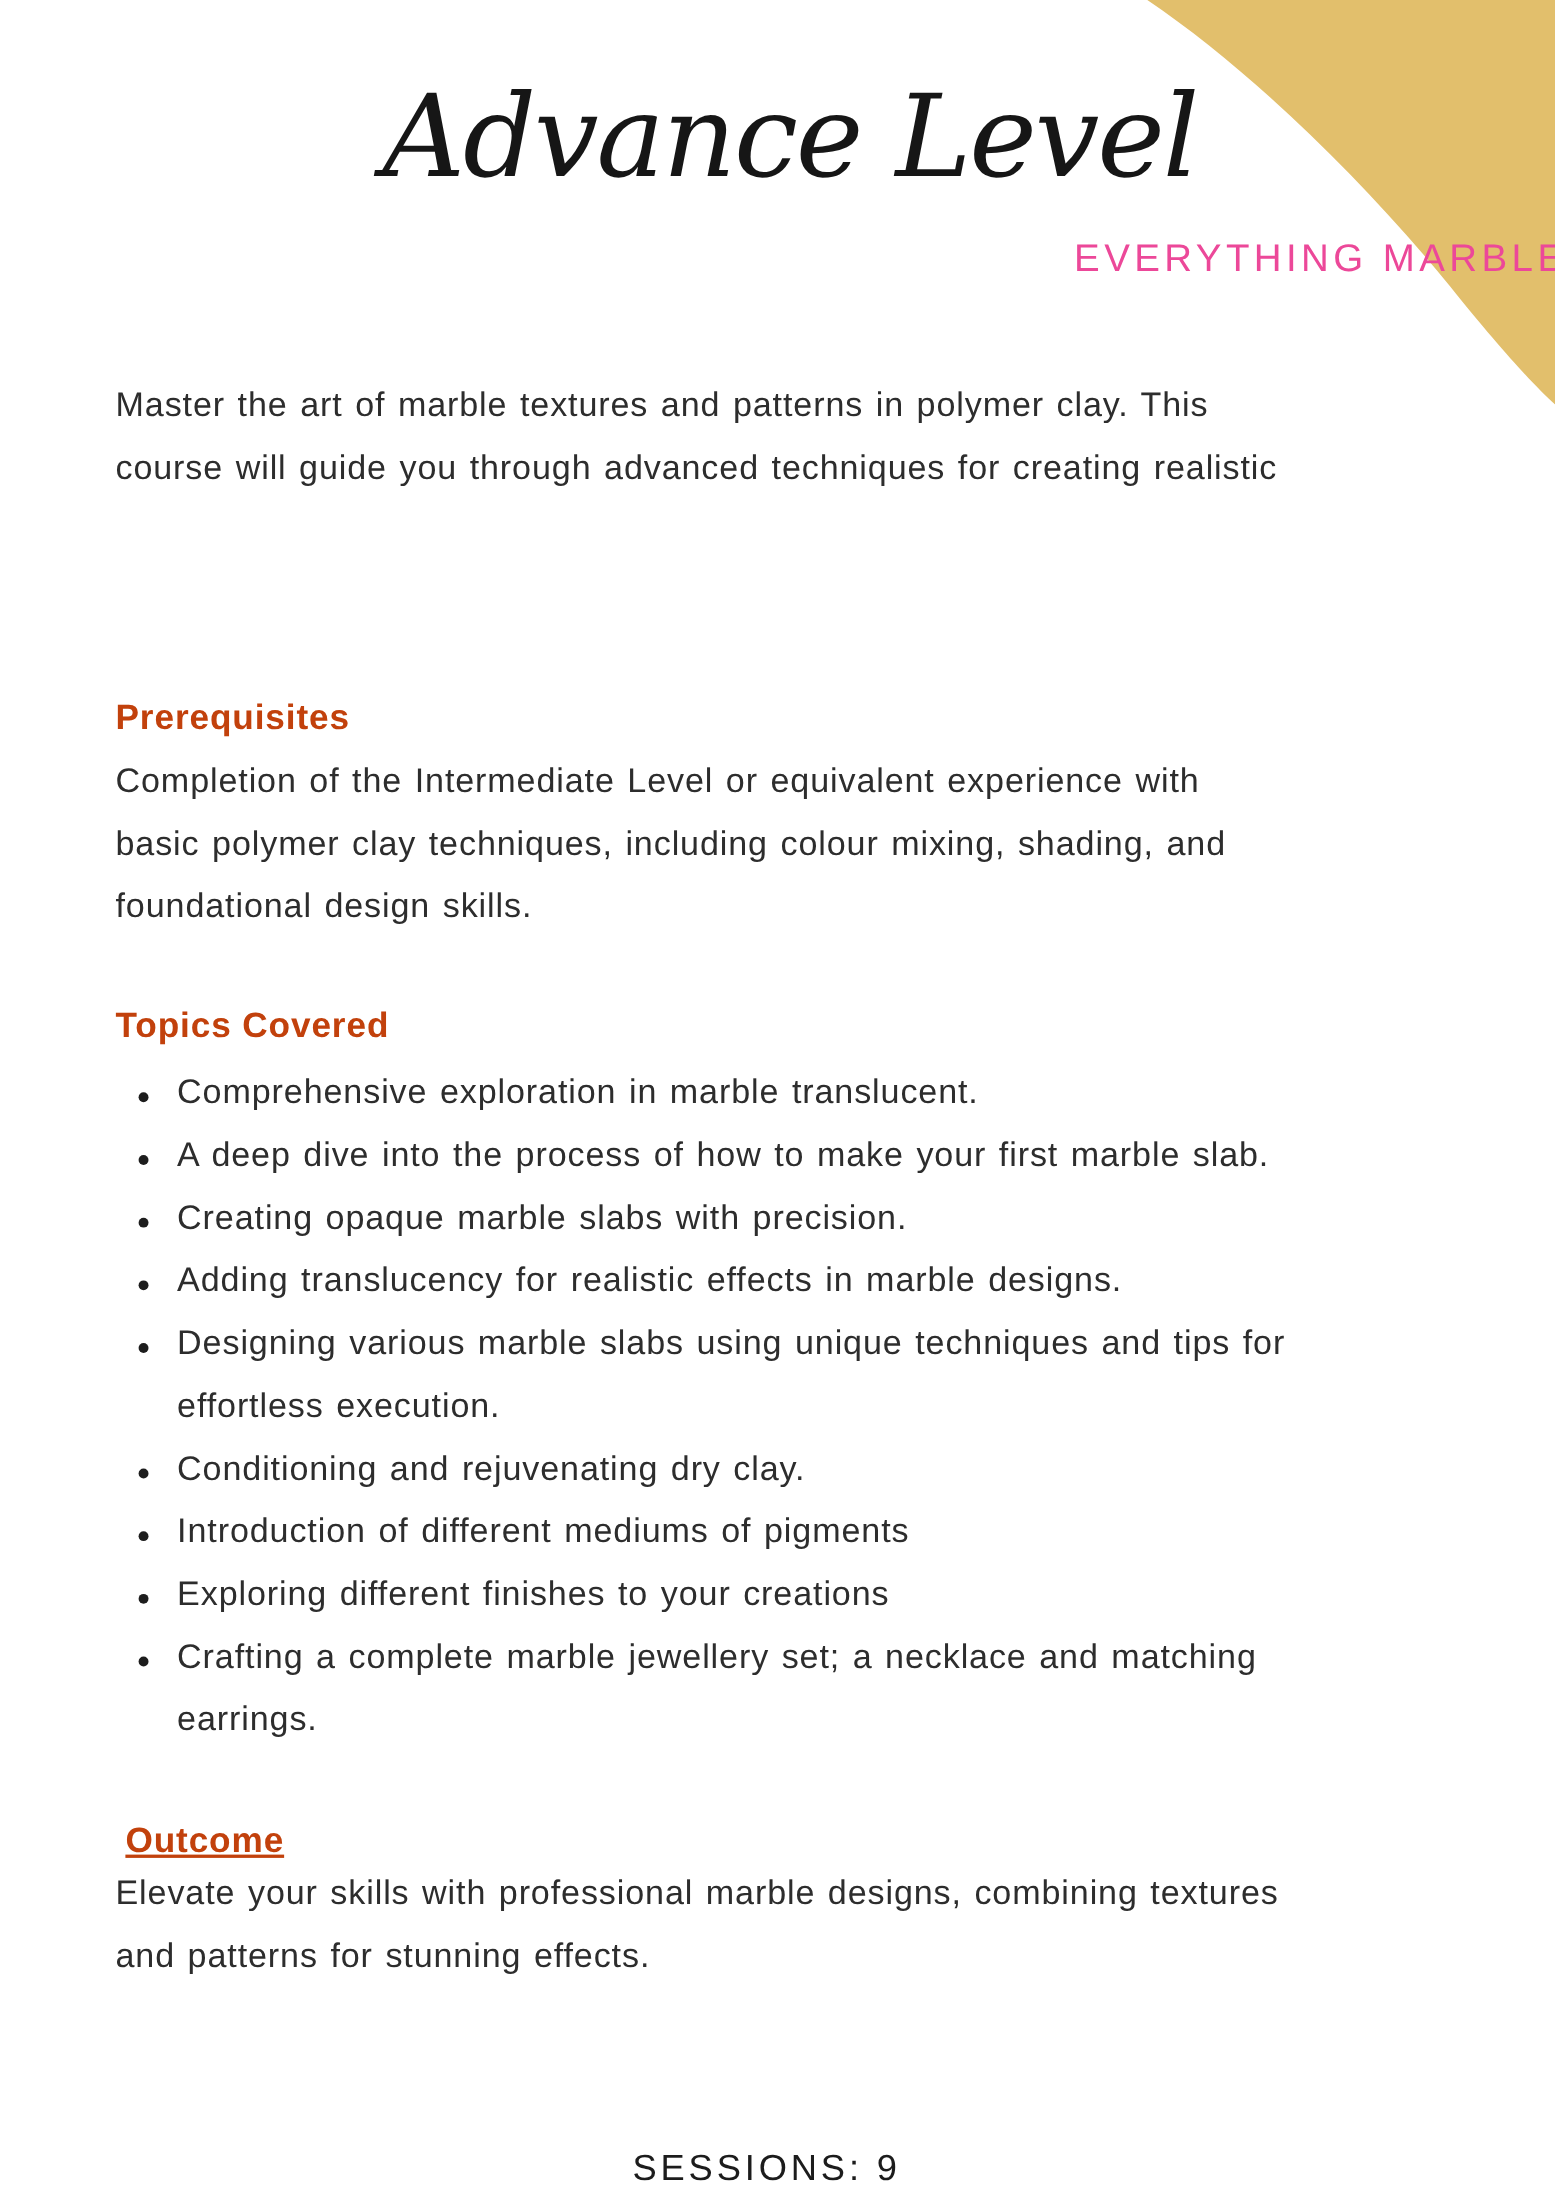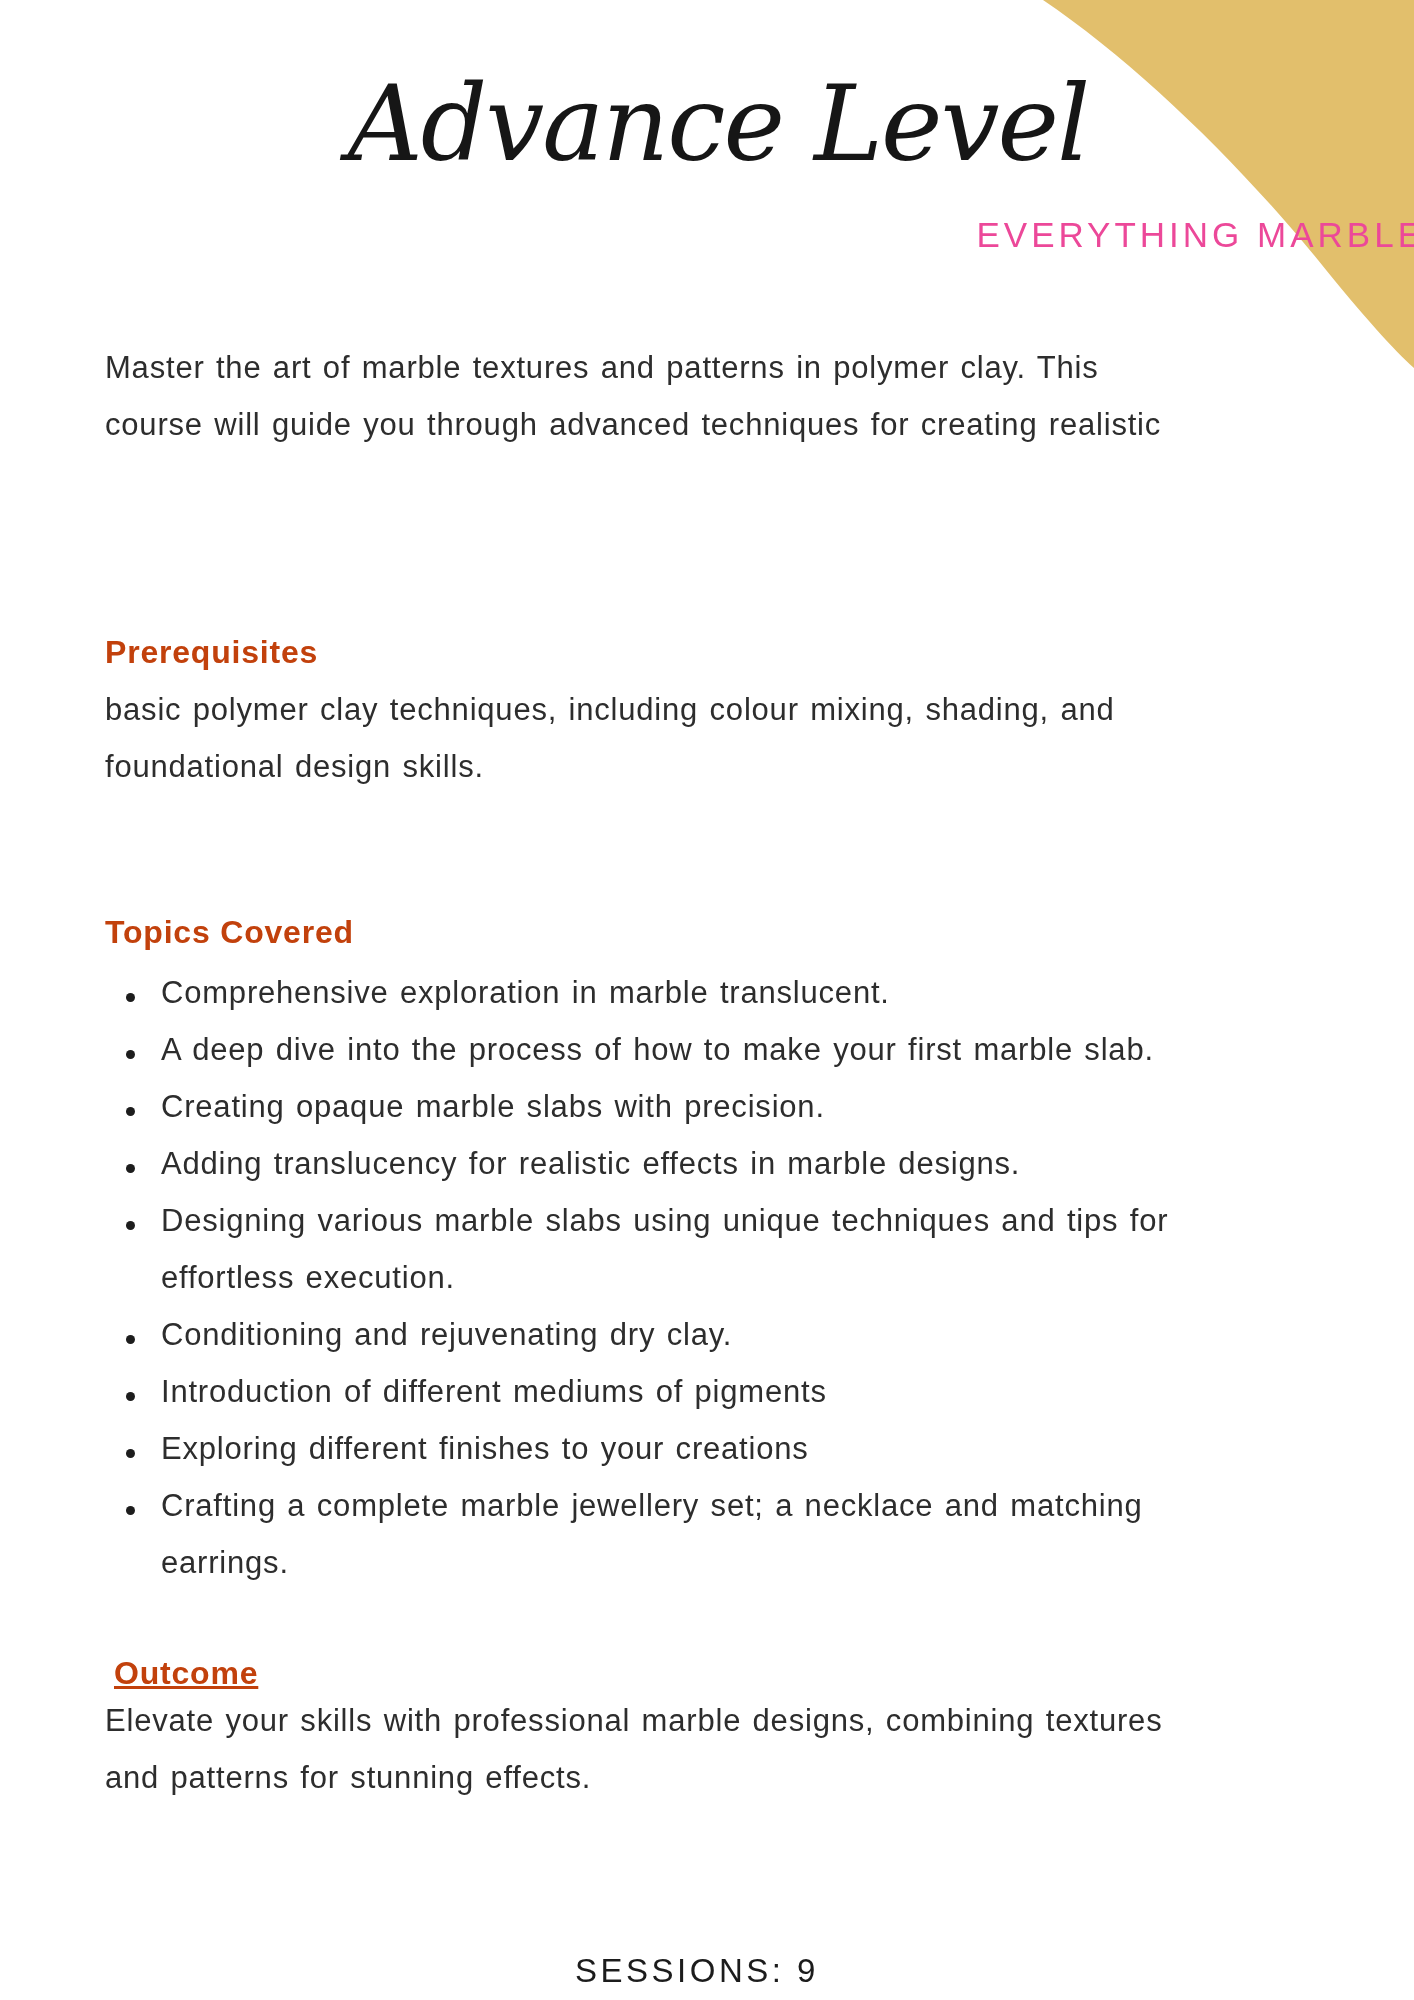--- a/index.html
+++ b/index.html
@@ -128,20 +128,21 @@
   </div>
 
   <div class="body-text intro">
       <div class="line">Master the art of marble textures and patterns in polymer clay. This</div>
       <div class="line">course will guide you through advanced techniques for creating realistic</div>
     </div>
 
   <div class="section-heading h-prereq">Prerequisites</div>
 
   <div class="body-text p-prereq">
+      <div class="line">Completion of the Intermediate Level or equivalent experience with</div>
       <div class="line">basic polymer clay techniques, including colour mixing, shading, and</div>
       <div class="line">foundational design skills.</div>
     </div>
 
   <div class="section-heading h-topics">Topics Covered</div>
 
   <div class="topics-list">
       <div class="topic-item">
         <span class="dot"></span>
         <div class="line">Comprehensive exploration in marble translucent.</div>

